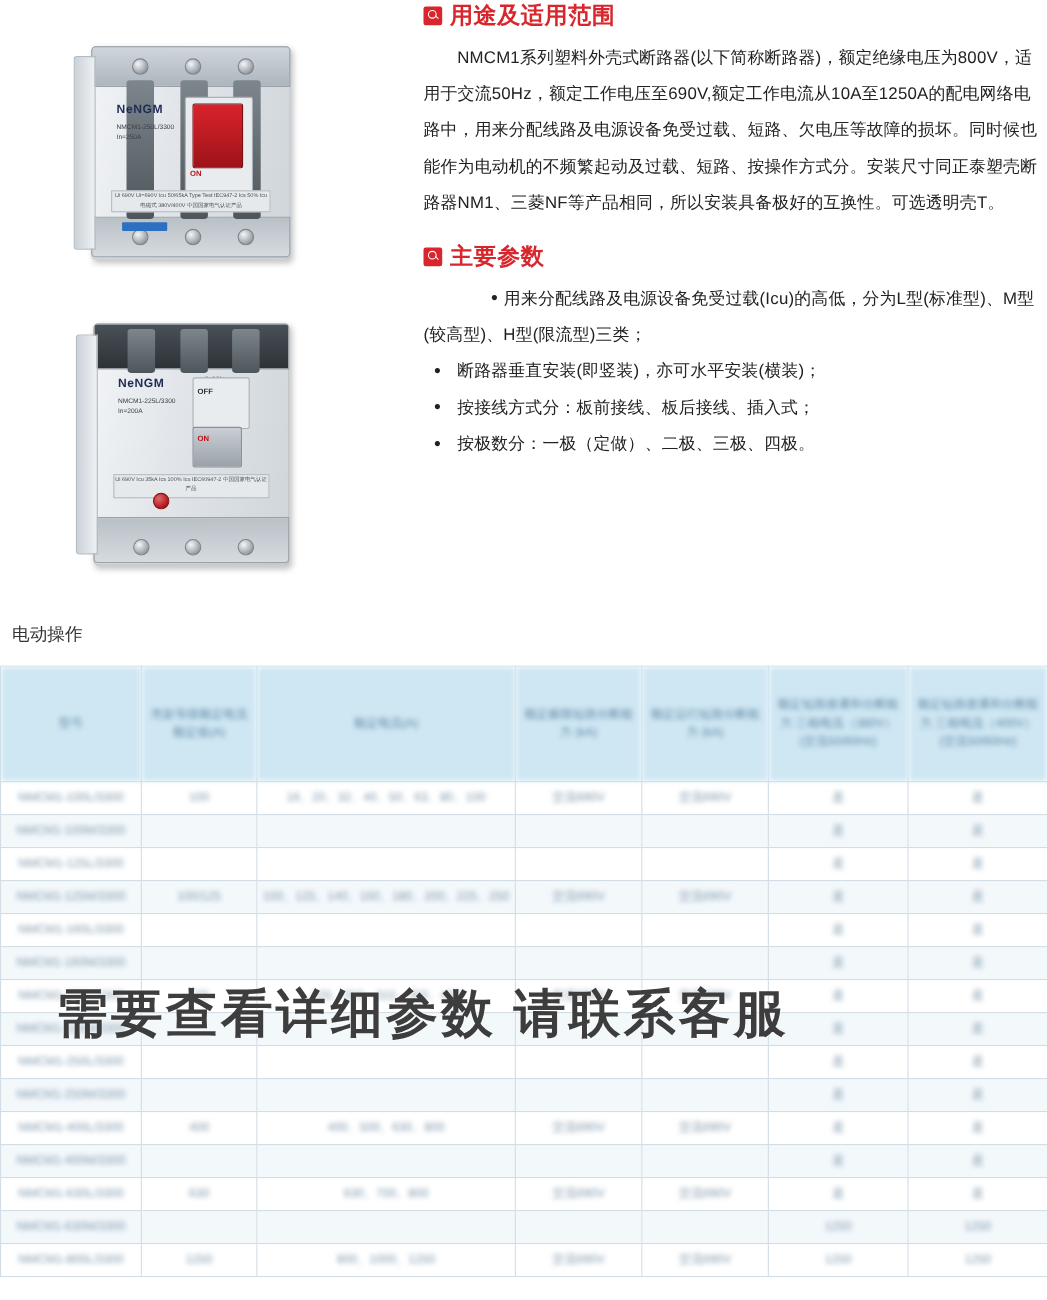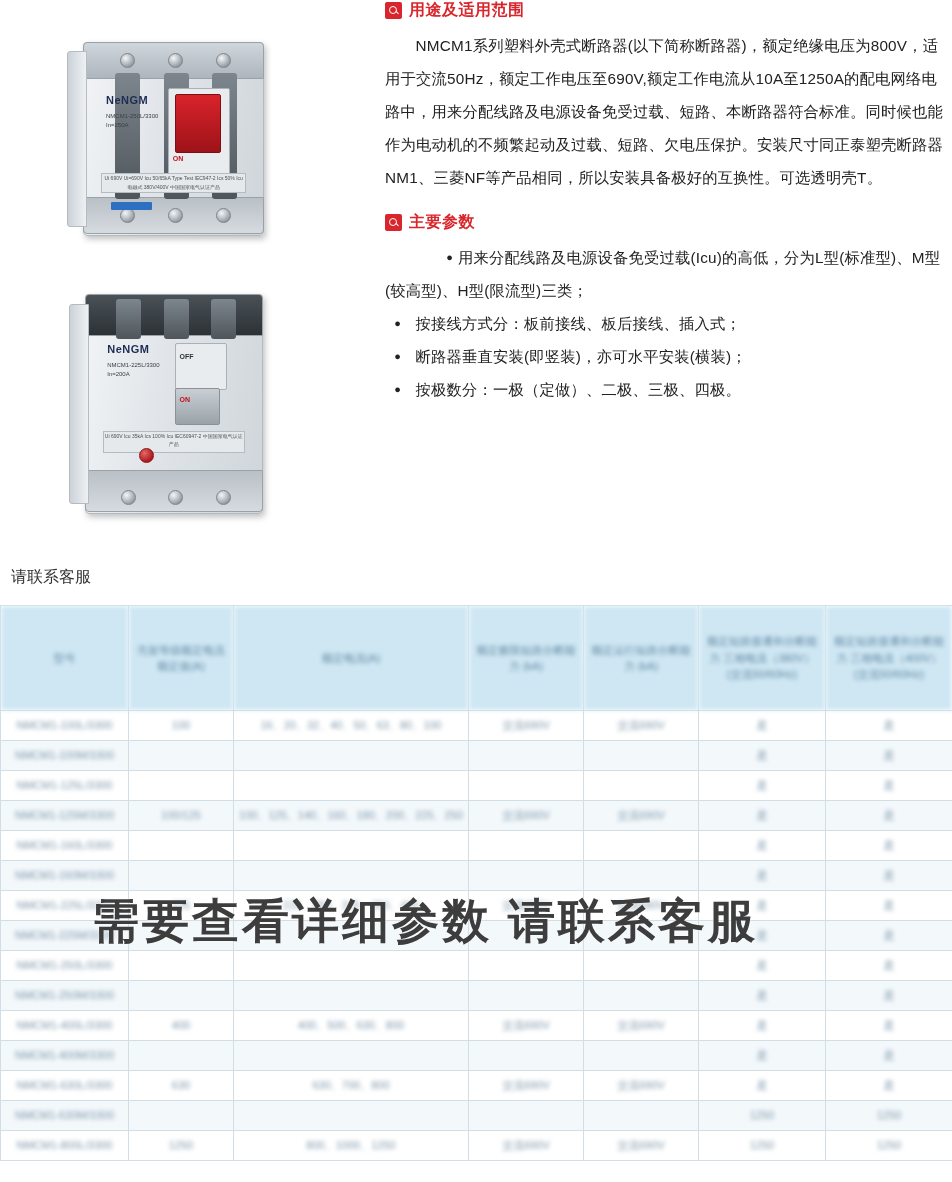--- a/index.html
+++ b/index.html
@@ -200,21 +200,21 @@
     position: absolute;
     left: 10px;
     top: 9.5px;
     width: 4px;
     height: 1.4px;
     background: #fff;
     transform: rotate(45deg);
   }
   .sec-head .title {
     color: #d8262c;
-    font-size: 16px;
+    font-size: 21px;
     font-weight: bold;
     letter-spacing: .5px;
   }
   .para {
     font-size: 15.3px;
     line-height: 33px;
     color: #222;
     text-indent: 2em;
     margin: 0;
     letter-spacing: .2px;
@@ -300,21 +300,20 @@
     position: absolute;
     left: 0;
     top: 890px;
     width: 768px;
     text-align: center;
     font-size: 47px;
     font-weight: bold;
     color: #3d3d3d;
     letter-spacing: 3px;
     text-shadow: 0 0 2px rgba(255,255,255,.9);
-    padding-left: 41px;
   }
 </style>
 </head>
 <body>
 
 <div class="product-col">
 
   <div class="prod-img one">
     <div class="breaker">
       <div class="bk-body"></div>
@@ -383,41 +382,41 @@
 
 </div>
 
 <div class="text-col">
 
   <div class="sec-head">
     <span class="badge"></span>
     <span class="title">用途及适用范围</span>
   </div>
 
-  <p class="para first">NMCM1系列塑料外壳式断路器(以下简称断路器)，额定绝缘电压为800V，适用于交流50Hz，额定工作电压至690V,额定工作电流从10A至1250A的配电网络电路中，用来分配线路及电源设备免受过载、短路、本断路器符合标准。同时候也能作为电动机的不频繁起动及过载、短路、欠电压保护。安装尺寸同正泰塑壳断路器NM1、三菱NF等产品相同，所以安装具备极好的互换性。可选透明壳T。</p>
+  <p class="para first">NMCM1系列塑料外壳式断路器(以下简称断路器)，额定绝缘电压为800V，适用于交流50Hz，额定工作电压至690V,额定工作电流从10A至1250A的配电网络电路中，用来分配线路及电源设备免受过载、短路、欠电压等故障的损坏。同时候也能作为电动机的不频繁起动及过载、短路、按操作方式分。安装尺寸同正泰塑壳断路器NM1、三菱NF等产品相同，所以安装具备极好的互换性。可选透明壳T。</p>
 
   <div class="spacer-18"></div>
 
   <div class="sec-head">
     <span class="badge"></span>
     <span class="title">主要参数</span>
   </div>
 
   <ul class="bullets">
     <li class="wrap"><span class="dot">●</span><span>用来分配线路及电源设备免受过载(Icu)的高低，分为L型(标准型)、M型(较高型)、H型(限流型)三类；</span></li>
+    <li>断路器垂直安装(即竖装)，亦可水平安装(横装)；</li>
     <li>按接线方式分：板前接线、板后接线、插入式；</li>
-    <li>断路器垂直安装(即竖装)，亦可水平安装(横装)；</li>
     <li>按极数分：一极（定做）、二极、三极、四极。</li>
   </ul>
 
 </div>
 
 <div class="params-head">
   <span class="badge"></span>
-  <span class="title">请联系客服</span>
+  <span class="title">电动操作</span>
 </div>
 
 <div class="table-wrap">
   <table class="params">
     <colgroup>
       <col style="width:128px">
       <col style="width:105px">
       <col style="width:235px">
       <col style="width:115px">
       <col style="width:115px">

